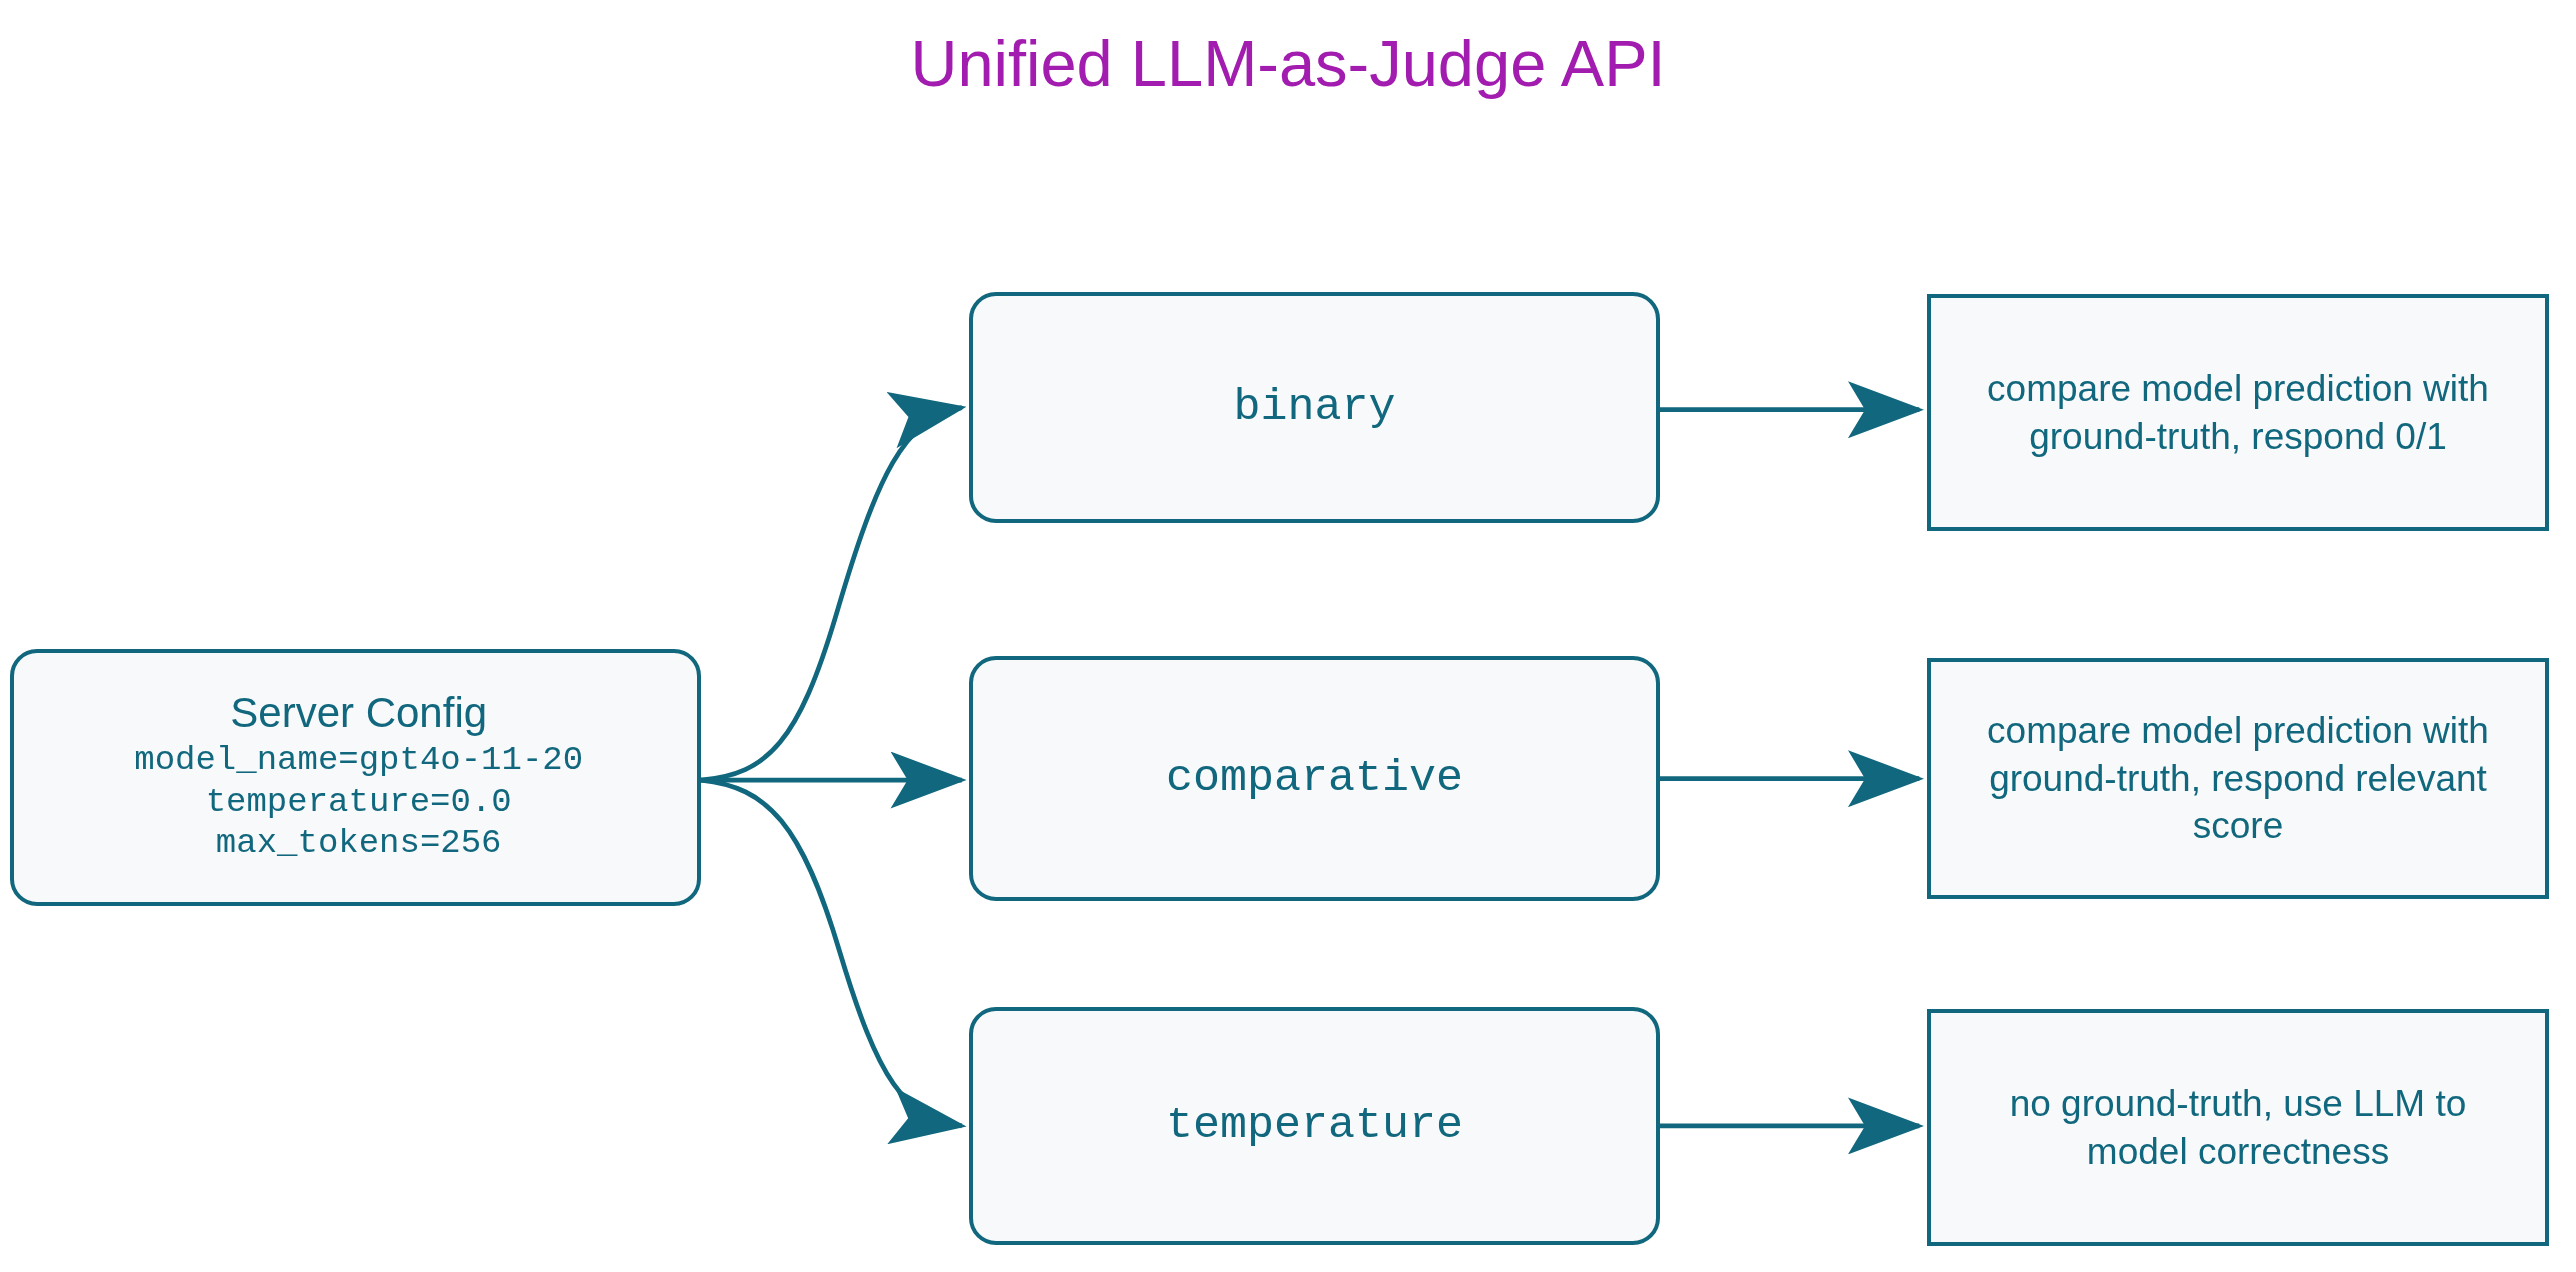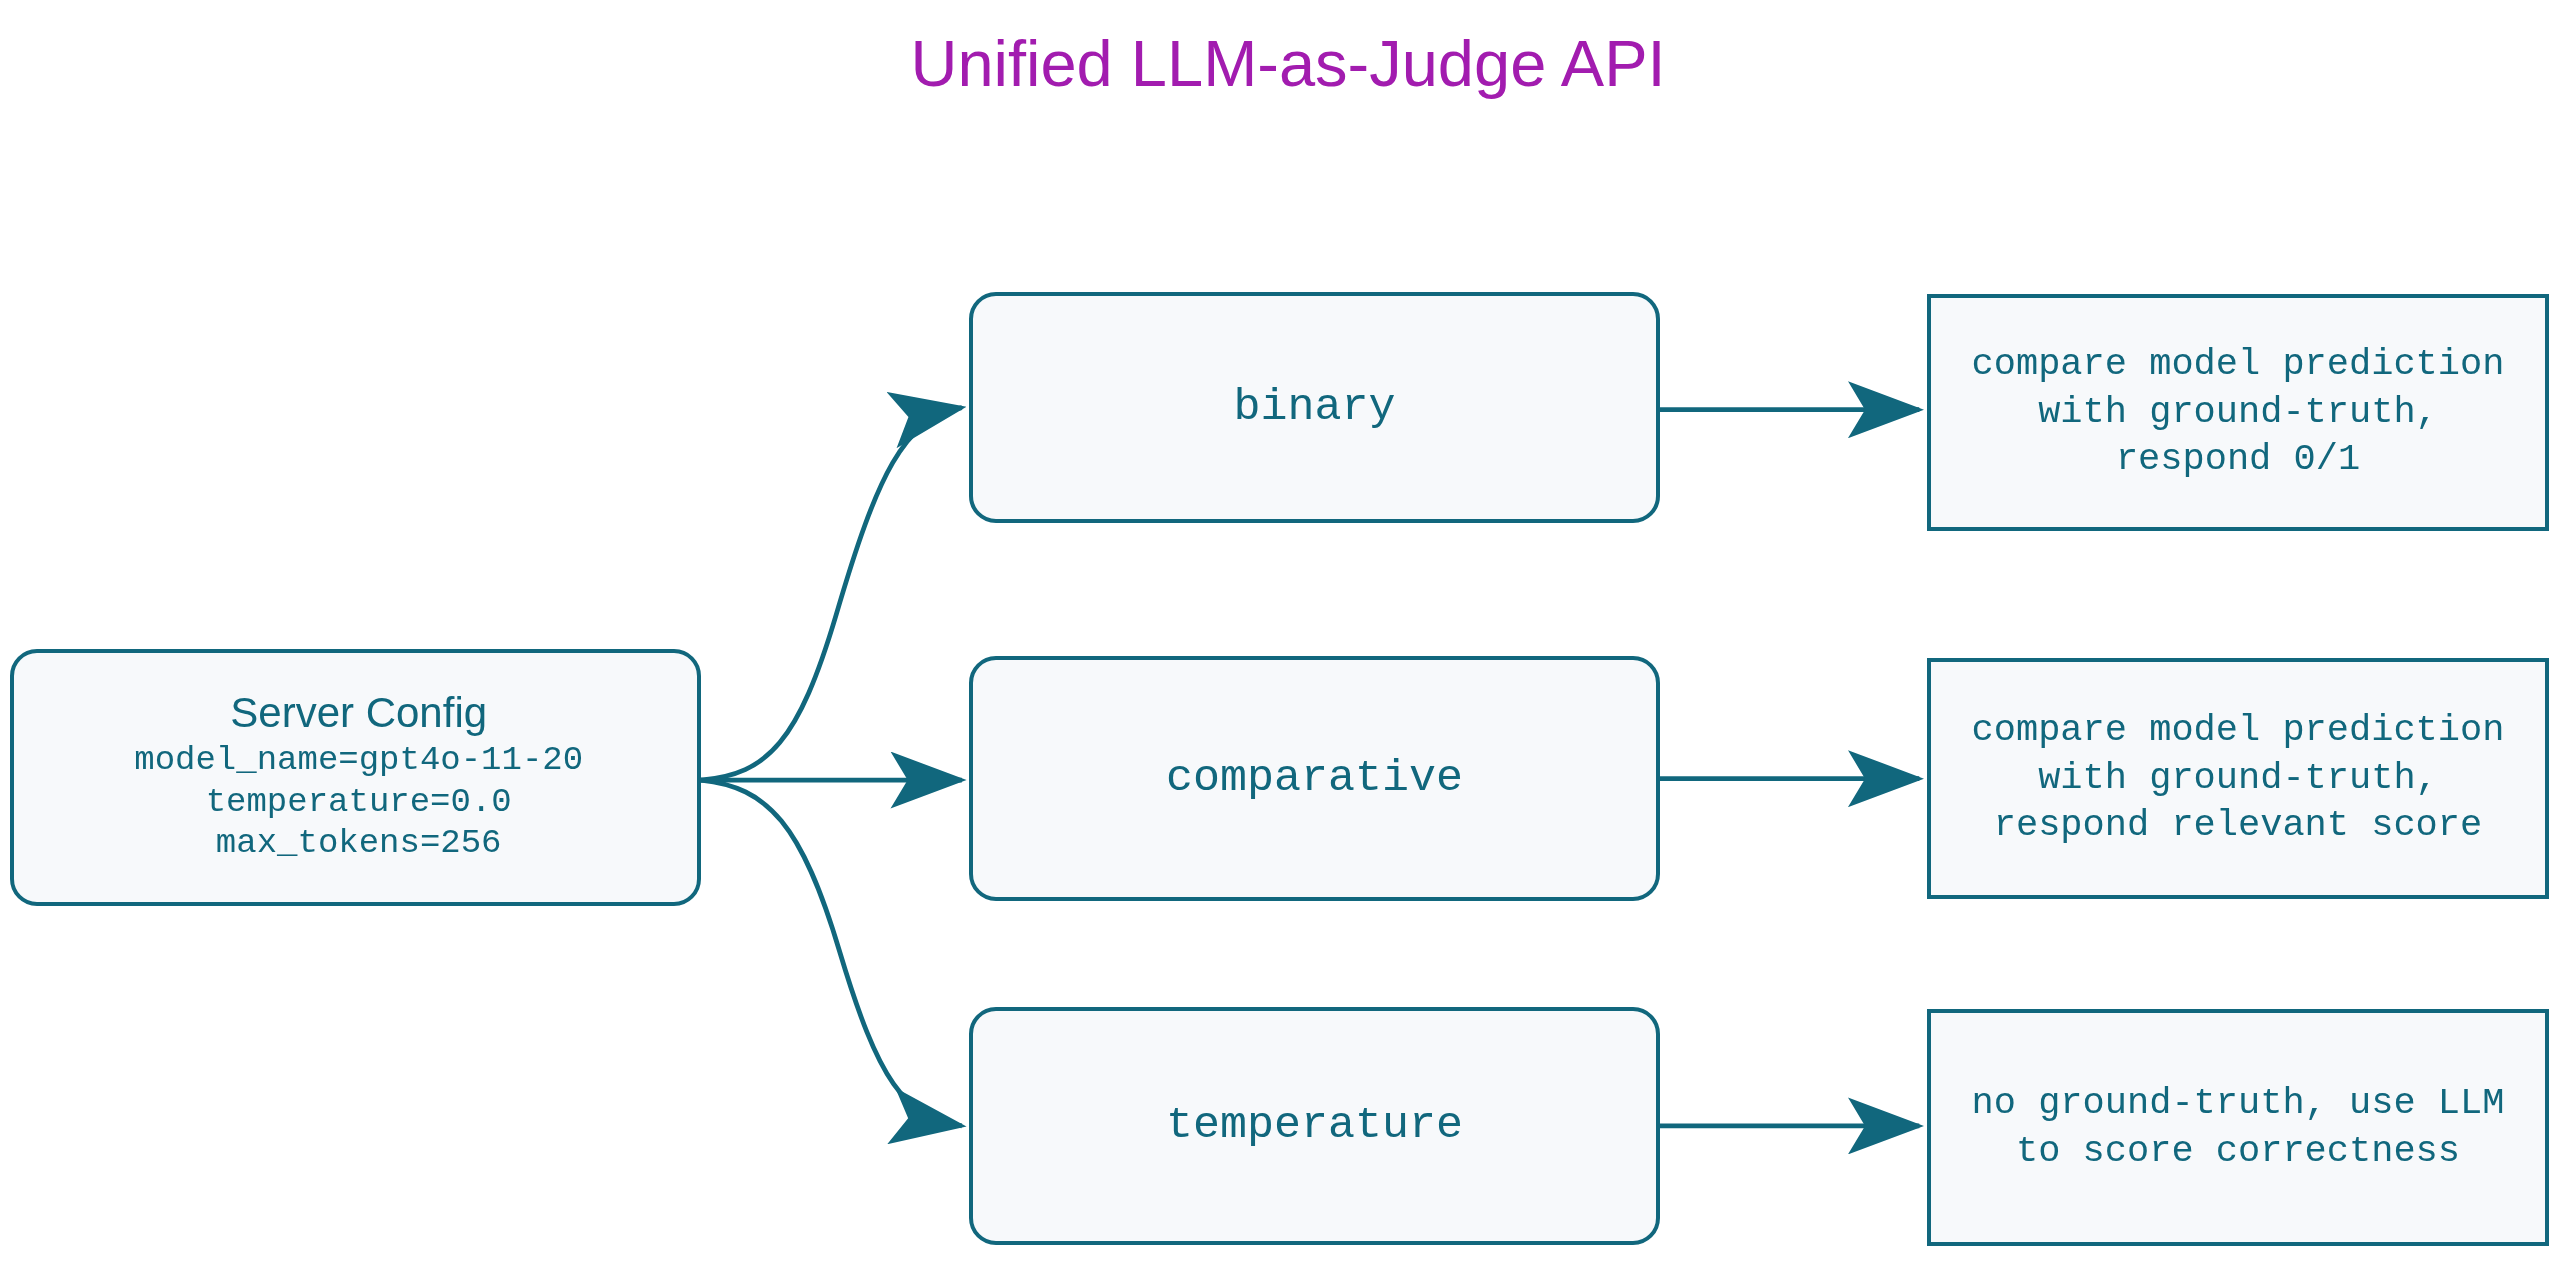--- a/index.html
+++ b/index.html
@@ -78,21 +78,21 @@
   #node-comparative { top: 656px;  height: 245px; }
   #node-correctness { top: 1007px; height: 238px; }
 
   
   .node.desc {
     left: 1927px;
     width: 622px;
     border-width: 4.1px;
   }
   .node.desc .label {
-    font-family: Liberation Mono, monospace;
+    font-family: Liberation Sans, sans-serif;
     font-size: 37px;
     line-height: 1.28;
     padding: 0 35px;
   }
   #desc-binary      { top: 294px;  height: 237px; }
   #desc-comparative { top: 658px;  height: 241px; }
   #desc-correctness { top: 1009px; height: 237px; }
 
   #edges {
     position: absolute;
@@ -150,17 +150,17 @@
 
   <div class="node square desc" id="desc-binary">
     <div class="label">compare model prediction with ground-truth, respond 0/1</div>
   </div>
 
   <div class="node square desc" id="desc-comparative">
     <div class="label">compare model prediction with ground-truth, respond relevant score</div>
   </div>
 
   <div class="node square desc" id="desc-correctness">
-    <div class="label">no ground-truth, use LLM to score correctness</div>
+    <div class="label">no ground-truth, use LLM to model correctness</div>
   </div>
 
 </div>
 
 
 </body></html>

